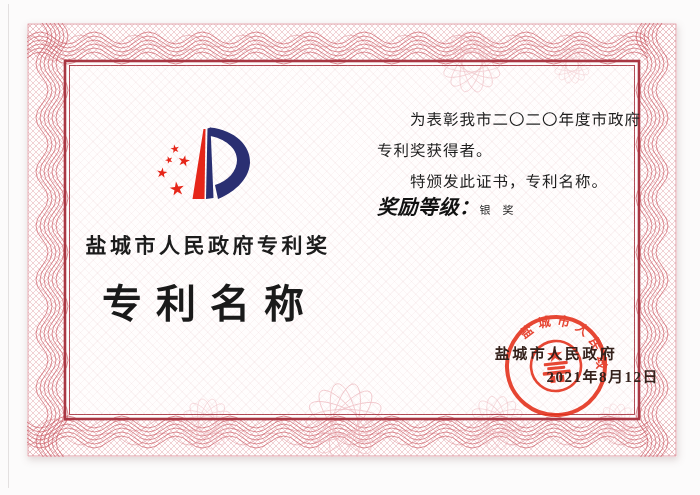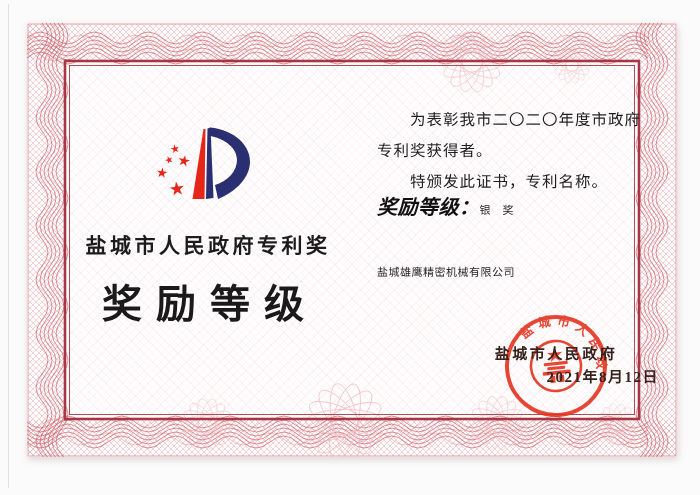--- a/index.html
+++ b/index.html
@@ -145,36 +145,35 @@
 
       <use href="#st" transform="translate(20,27) scale(0.45) rotate(-12)"></use>
       <use href="#st" transform="translate(29,39) scale(0.6) rotate(12)"></use>
       <use href="#st" transform="translate(14,38) scale(0.4) rotate(-20)"></use>
       <use href="#st" transform="translate(7,51) scale(0.55) rotate(8)"></use>
       <use href="#st" transform="translate(22,67) scale(0.75) rotate(-8)"></use>
     </svg>
 
     <div id="award-title" class="abs">盐城市人民政府专利奖</div>
 
-    <div id="cert-title" class="abs">奖励等级</div>
+    <div id="cert-title" class="abs">专利名称</div>
 
     <div id="body-text" class="abs">
       <p>为表彰我市二〇二〇年度市政府专利奖获得者。</p>
       <p>特颁发此证书，专利名称。</p>
     </div>
 
     <div id="fields" class="abs">
       <div class="field-row">
         <span class="field-label">奖励等级：</span>
         <span class="field-value">银　奖</span>
       </div>
       <div class="field-row">
       </div>
       <div class="field-row">
-        <span class="field-value">盐城雄鹰精密机械有限公司</span>
       </div>
     </div>
 
     <svg id="seal" class="abs" viewBox="-55 -55 110 110" aria-hidden="true">
       <g transform="rotate(-6)" fill="#e5301b" stroke="none" opacity="0.93">
         <circle r="49" fill="none" stroke="#e5301b" stroke-width="4"></circle>
         <path id="sealArc" d="M-39,13 A41,41 0 1,1 39,13" fill="none"></path>
         <text font-size="12.5" font-weight="bold" letter-spacing="5.5" fill="#e5301b" font-family="'Liberation Serif','DejaVu Serif',serif">
           <textPath href="#sealArc" startOffset="46">盐城市人民政府</textPath>
         </text>

